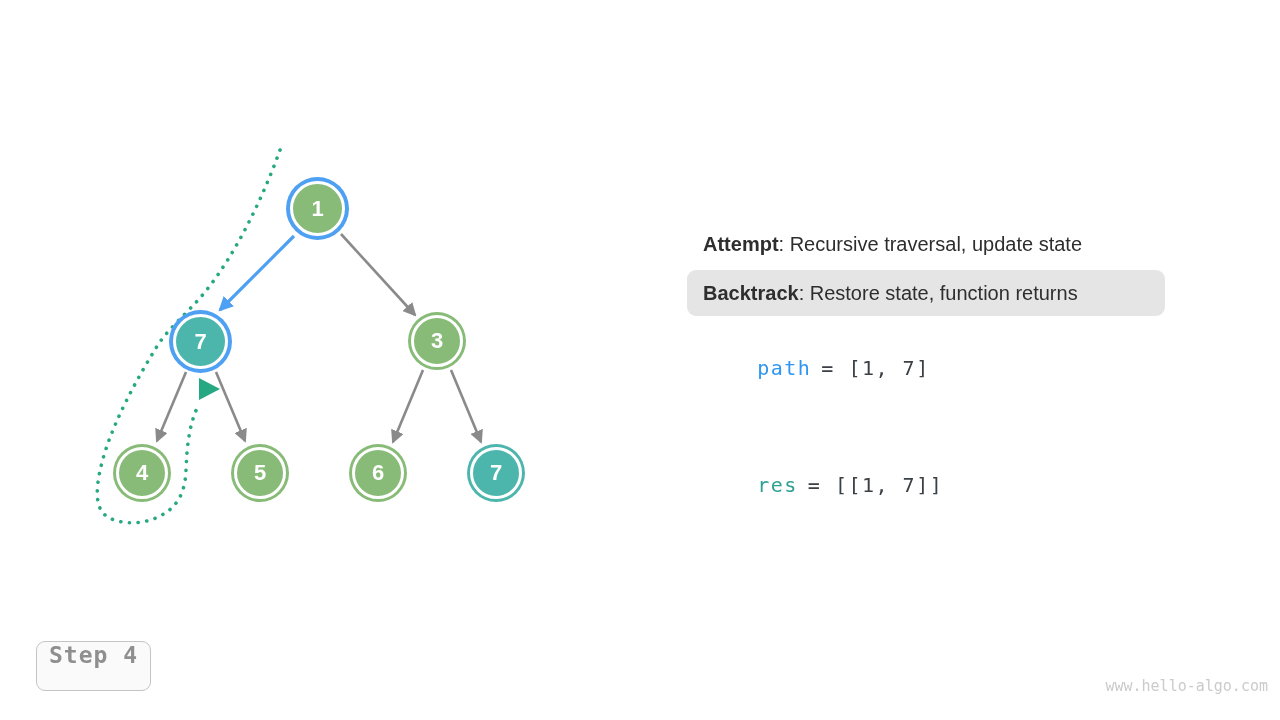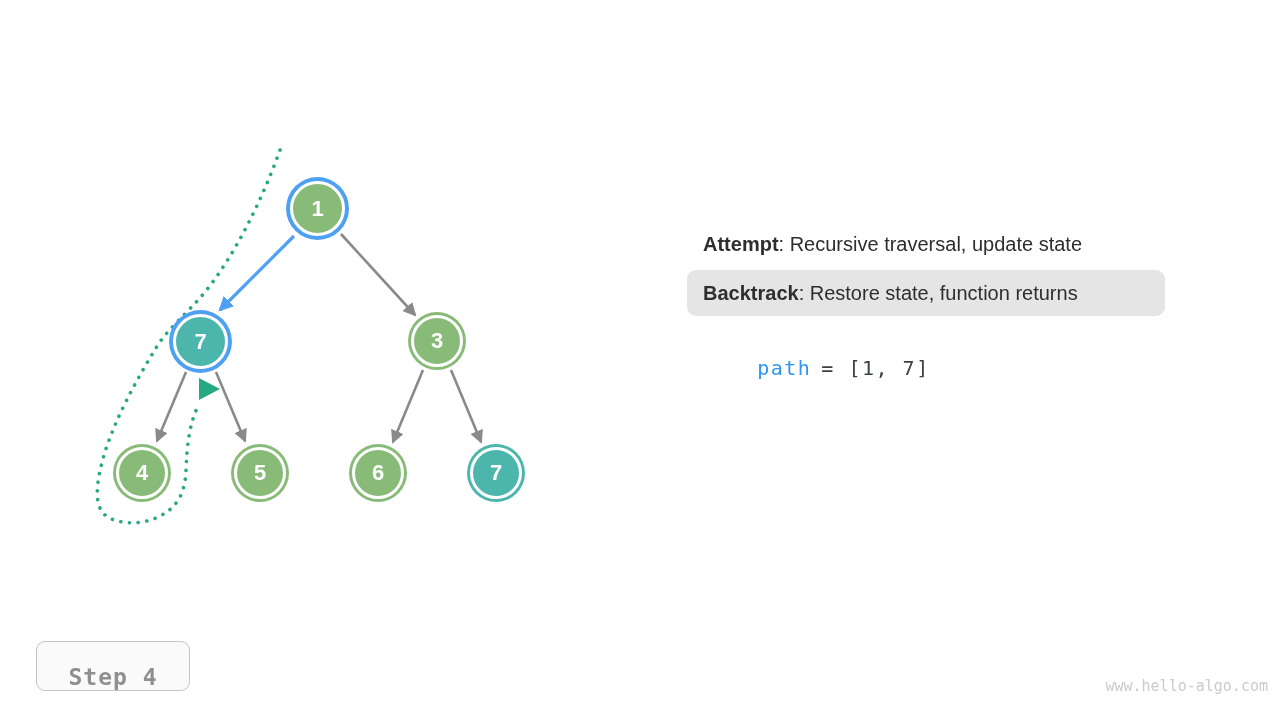--- a/index.html
+++ b/index.html
@@ -66,26 +66,26 @@
   #path-line { top: 332px; }
   #path-line .var { color: var(--path-var-blue, #2E96F0); }
   #res-line { top: 449px; }
   #res-line .var { color: var(--res-var-teal, #2EA094); }
   .code-line .val { margin-left: 10px; text-align: center; }
 
   
   #step-box {
     position: absolute;
     left: 36px; top: 641px;
-    width: 154px; height: 50px;
+    width: 115px; height: 50px;
     background: #FAFAFA;
     border: 1.5px solid #C4C4C4;
     border-radius: 9px;
     box-sizing: border-box;
-    display: flex; align-items: flex-end; justify-content: center;
+    display: flex; align-items: flex-start; justify-content: center;
     font: bold 23px "DejaVu Sans Mono", monospace;
     color: #8F8F8F;
     letter-spacing: 1px;
   }
   #watermark {
     position: absolute;
     right: 12px; top: 677px;
     font: 15px "DejaVu Sans Mono", monospace;
     color: #CBCBCB;
   }
@@ -148,19 +148,22 @@
   <div class="legend-line" id="attempt-line">
     <span class="lbl">Attempt</span><span>: Recursive traversal, update state</span>
   </div>
   <div class="legend-line" id="backtrack-line">
     <span class="lbl">Backtrack</span><span>: Restore state, function returns</span>
   </div>
 
   <div class="code-line" id="path-line">
     <span class="var">path</span><span class="val">= [1, 7]</span>
   </div>
+  <div class="code-line" id="res-line">
+    <span class="var">res</span><span class="val">= [[1, 7]]</span>
+  </div>
 
   <div id="step-box">
     <span>Step 4</span>
   </div>
   <div id="watermark">www.hello-algo.com</div>
 
 </div>
 
 </body></html>

